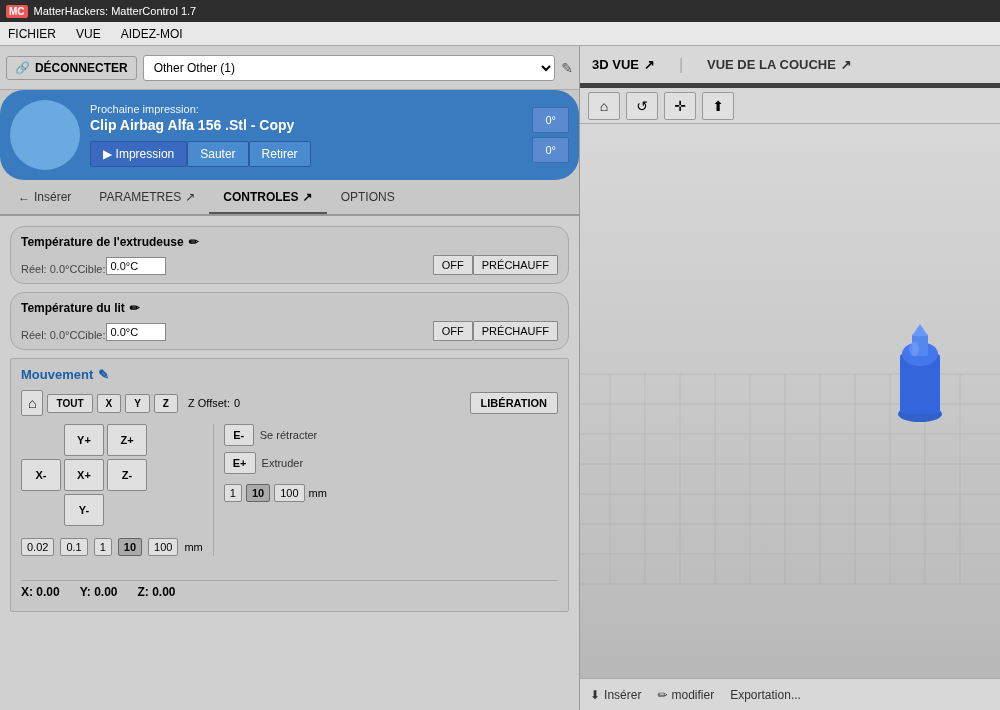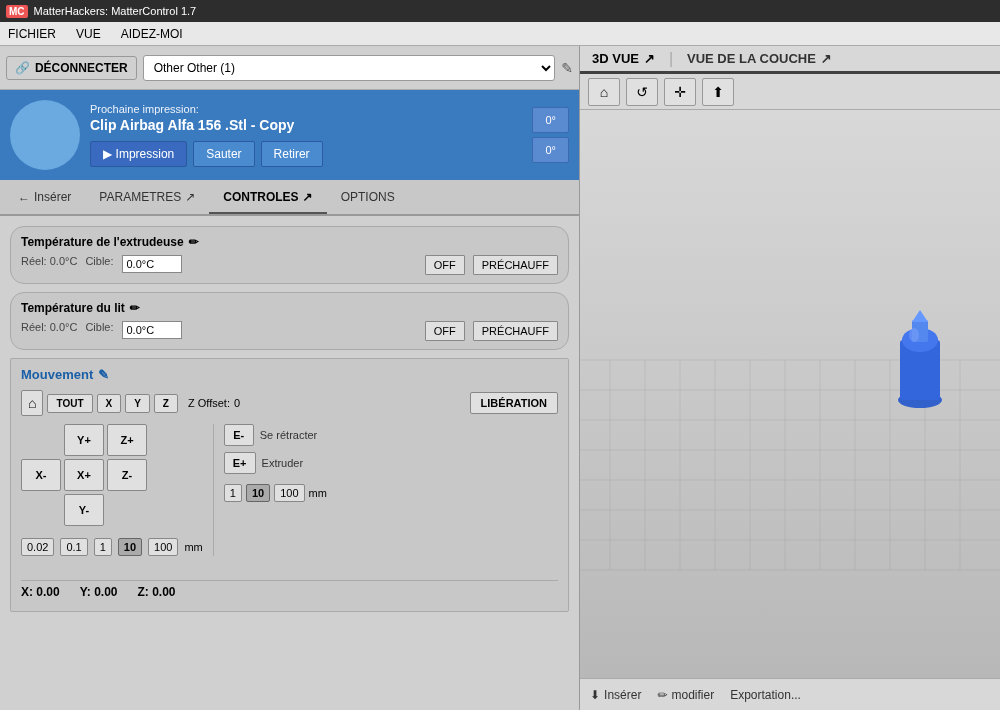--- a/index.html
+++ b/index.html
@@ -96,20 +96,21 @@
     }
 
     
     #print-queue {
       background: #3a7abf;
       padding: 8px 10px;
       display: flex;
       align-items: center;
       gap: 10px;
       min-height: 90px;
+      border-radius: 24px;
     }
     #print-thumbnail {
       width: 70px;
       height: 70px;
       background: #6aaae0;
       border-radius: 50%;
       flex-shrink: 0;
     }
     #print-info {
       flex: 1;
@@ -120,21 +121,21 @@
       opacity: 0.9;
       margin-bottom: 2px;
     }
     #print-info .file-name {
       font-size: 14px;
       font-weight: bold;
       margin-bottom: 8px;
     }
     #print-buttons {
       display: flex;
-      gap: 6px;
+      gap: 0;
       align-items: center;
     }
     .print-action-btn {
       background: #4a8acf;
       border: 1px solid #2a5a9f;
       color: #fff;
       padding: 5px 12px;
       font-size: 12px;
       cursor: pointer;
       border-radius: 2px;
@@ -207,22 +208,21 @@
     .temp-section h4 {
       font-size: 12px;
       font-weight: bold;
       margin-bottom: 6px;
       display: flex;
       align-items: center;
       gap: 5px;
     }
     .temp-row {
       display: flex;
-      align-items: flex-start;
-      gap: 8px;
+      align-items: flex-end;
     }
     .temp-row label { font-size: 11px; color: #444; }
     .temp-input {
       width: 60px;
       padding: 2px 4px;
       font-size: 11px;
       border: 1px solid #888;
       background: #fff;
     }
     .temp-off-btn, .temp-preheat-btn {
@@ -381,23 +381,23 @@
       display: flex;
       flex-direction: column;
       background: #e8e8e8;
     }
 
     #view-tabs {
       display: flex;
       align-items: center;
       background: #d8d8d8;
       padding: 4px 8px;
-      gap: 10px;
-      border-bottom: 3px solid #404040;
-      height: 28px;
+      gap: 20px;
+      border-bottom: 5px solid #404040;
+      height: 42px;
     }
     .view-tab {
       font-size: 13px;
       font-weight: bold;
       cursor: pointer;
       color: #333;
       display: flex;
       align-items: center;
       gap: 5px;
       padding: 2px 4px;

